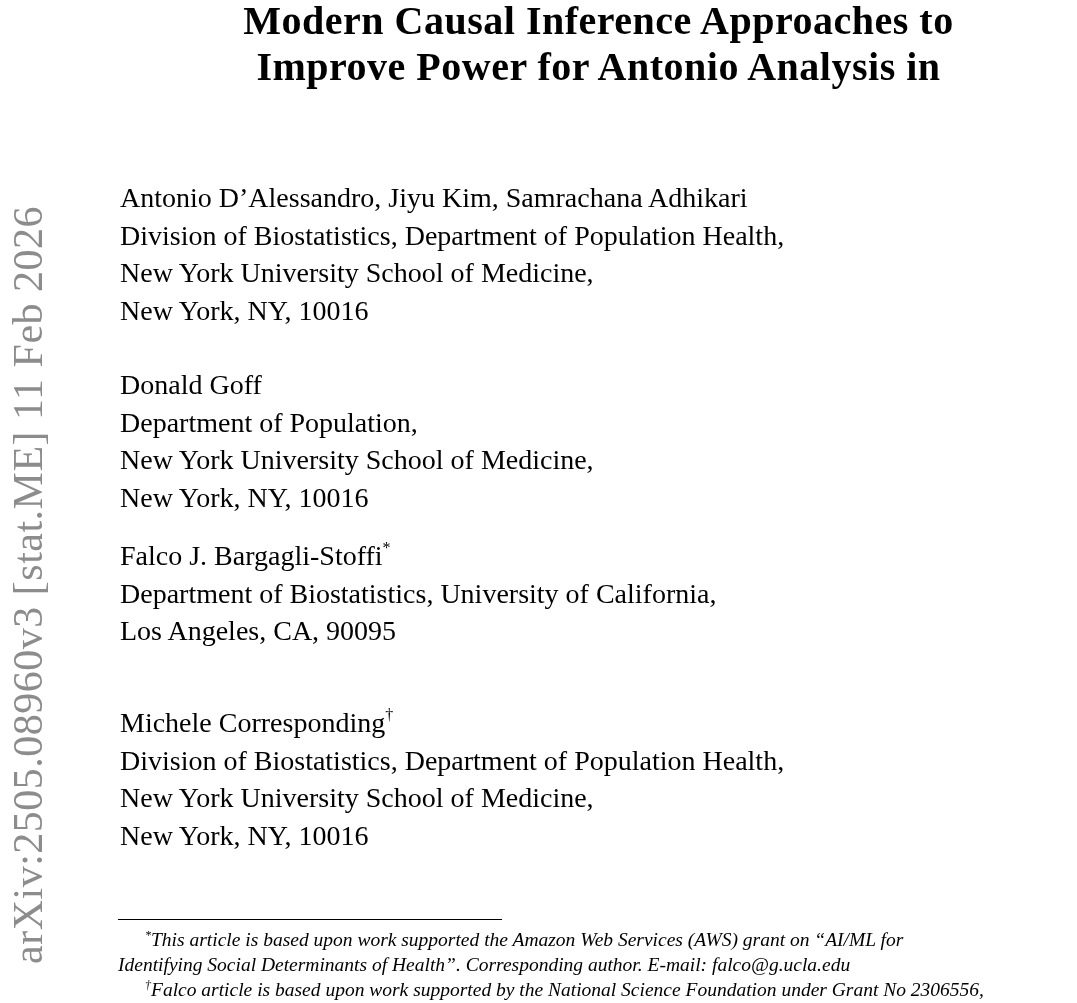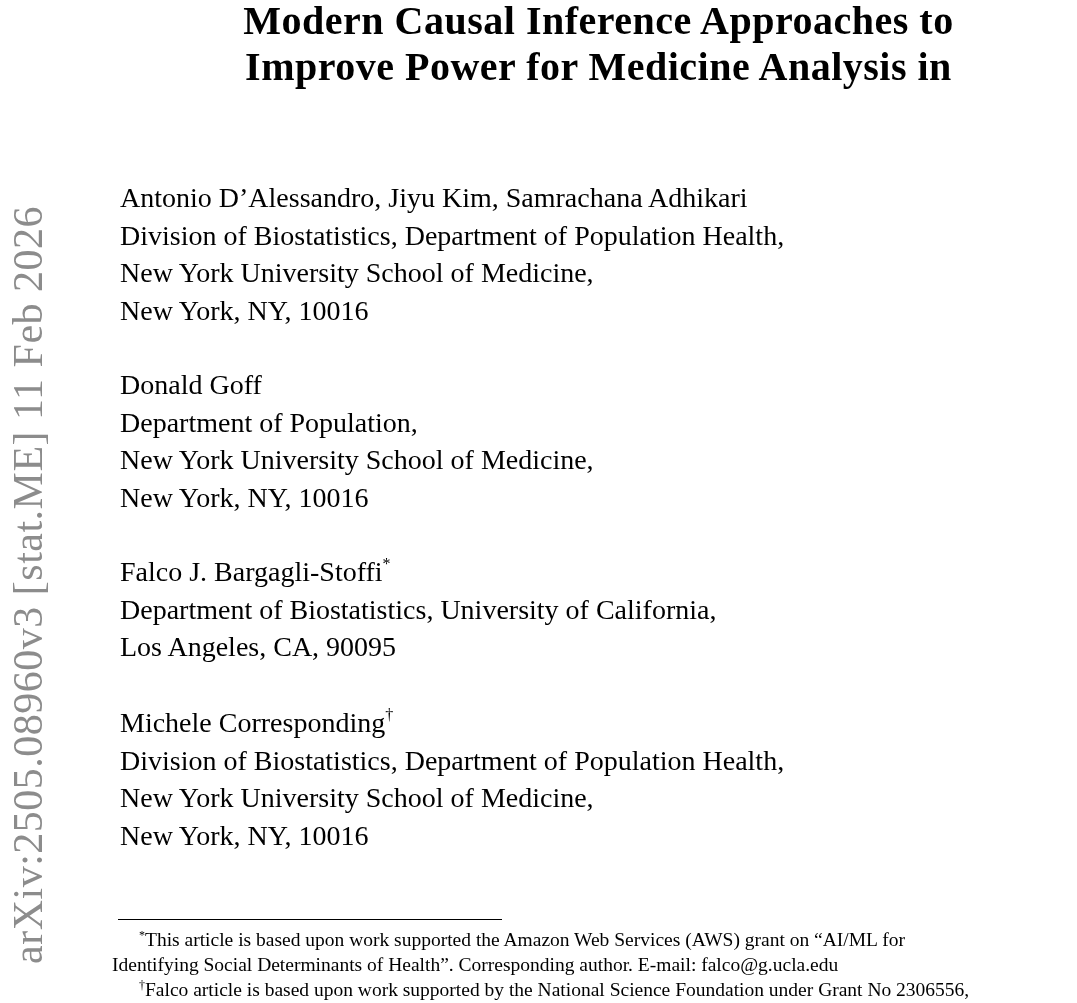--- a/index.html
+++ b/index.html
@@ -12,50 +12,50 @@
     }
     .title {
       position: absolute; left: 120px; right: 0; top: -2px; width: 957px;
       text-align: center; font-family: "Liberation Serif", serif; font-weight: bold;
       font-size: 40px; line-height: 46px; letter-spacing: 0.5px;
     }
     .title div { white-space: nowrap; }
     .authors { position: absolute; left: 120px; width: 957px; text-align: left; font-family: "Liberation Serif", serif; font-size: 28px; line-height: 37.5px; }
     sup { font-size: 16px; line-height: 0; vertical-align: 12px; }
     .footnote-rule { position: absolute; left: 118px; top: 919px; width: 384px; height: 0; border-top: 1.3px solid #000; }
-    .footnotes { position: absolute; left: 112px; top: 927px; width: 960px; font-family: "Liberation Serif", serif; font-size: 19.5px; line-height: 25px; }
+    .footnotes { position: absolute; left: 118px; top: 927px; width: 960px; font-family: "Liberation Serif", serif; font-size: 19.5px; line-height: 25px; font-style: italic; }
     .fn-line { white-space: nowrap; }
     .fn-indent { padding-left: 27px; }
     .fn-mark { font-size: 12px; vertical-align: 7px; line-height: 0; }
   </style>
 </head>
 <body>
 
 <div class="sidebar-stamp">arXiv:2505.08960v3  [stat.ME]  11 Feb 2026</div>
 
 <div class="title">
   <div>Modern Causal Inference Approaches to</div>
-  <div>Improve Power for Medicine Analysis in</div>
+  <div>Improve Power for Antonio Analysis in</div>
 </div>
 
 <div class="authors" style="top:179px;">
   <div><span>Antonio D’Alessandro, Jiyu Kim, Samrachana Adhikari</span></div>
   <div>Division of Biostatistics, Department of Population Health,</div>
   <div>New York University School of Medicine,</div>
   <div>New York, NY, 10016</div>
 </div>
 
 <div class="authors" style="top:366px;">
   <div><span>Donald Goff</span></div>
   <div>Department of Population,</div>
   <div>New York University School of Medicine,</div>
   <div>New York, NY, 10016</div>
 </div>
 
-<div class="authors" style="top:553px;">
+<div class="authors" style="top:537px;">
   <div><span>Falco J. Bargagli-Stoffi</span><sup>*</sup></div>
   <div>Department of Biostatistics, University of California,</div>
   <div>Los Angeles, CA, 90095</div>
 </div>
 
 <div class="authors" style="top:704px;">
   <div><span>Michele Corresponding</span><sup>†</sup></div>
   <div>Division of Biostatistics, Department of Population Health,</div>
   <div>New York University School of Medicine,</div>
   <div>New York, NY, 10016</div>

